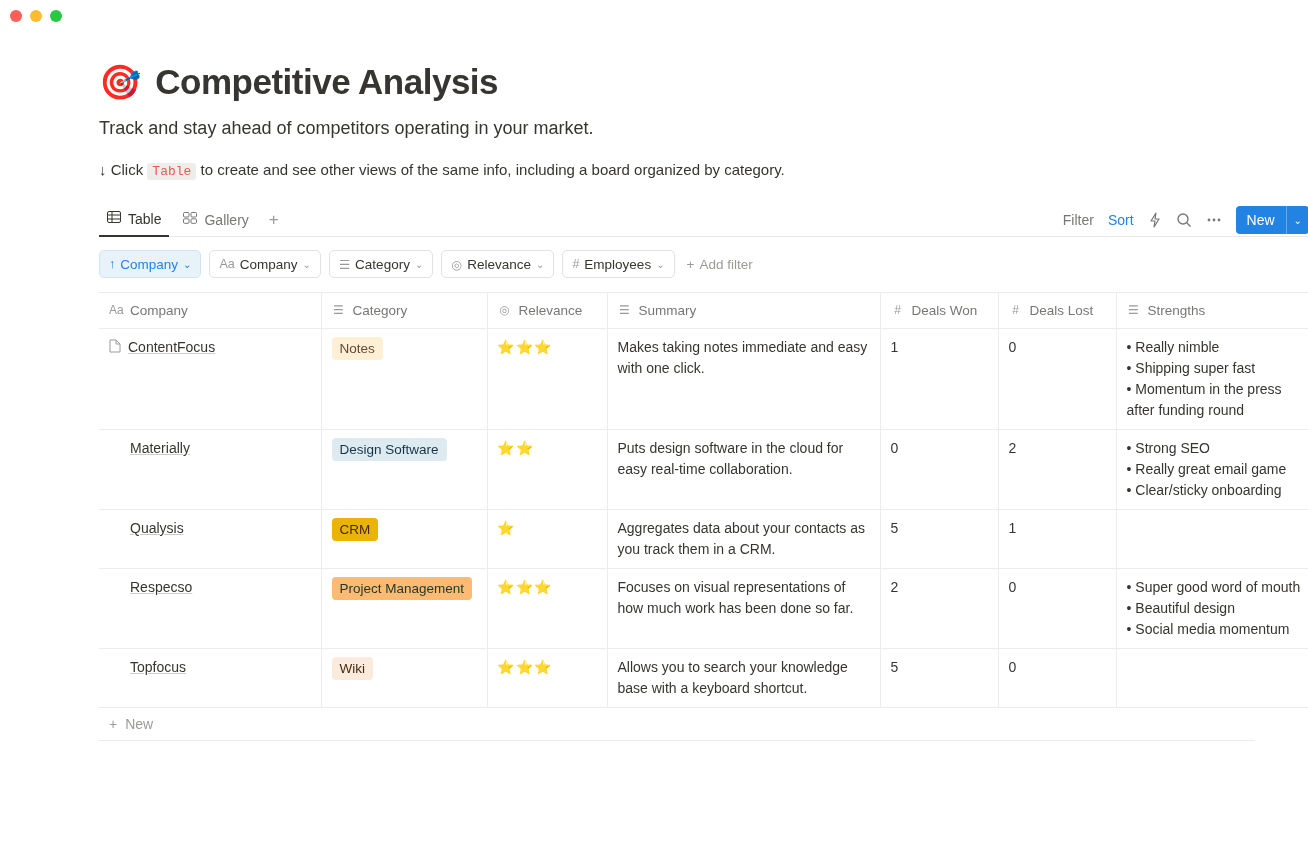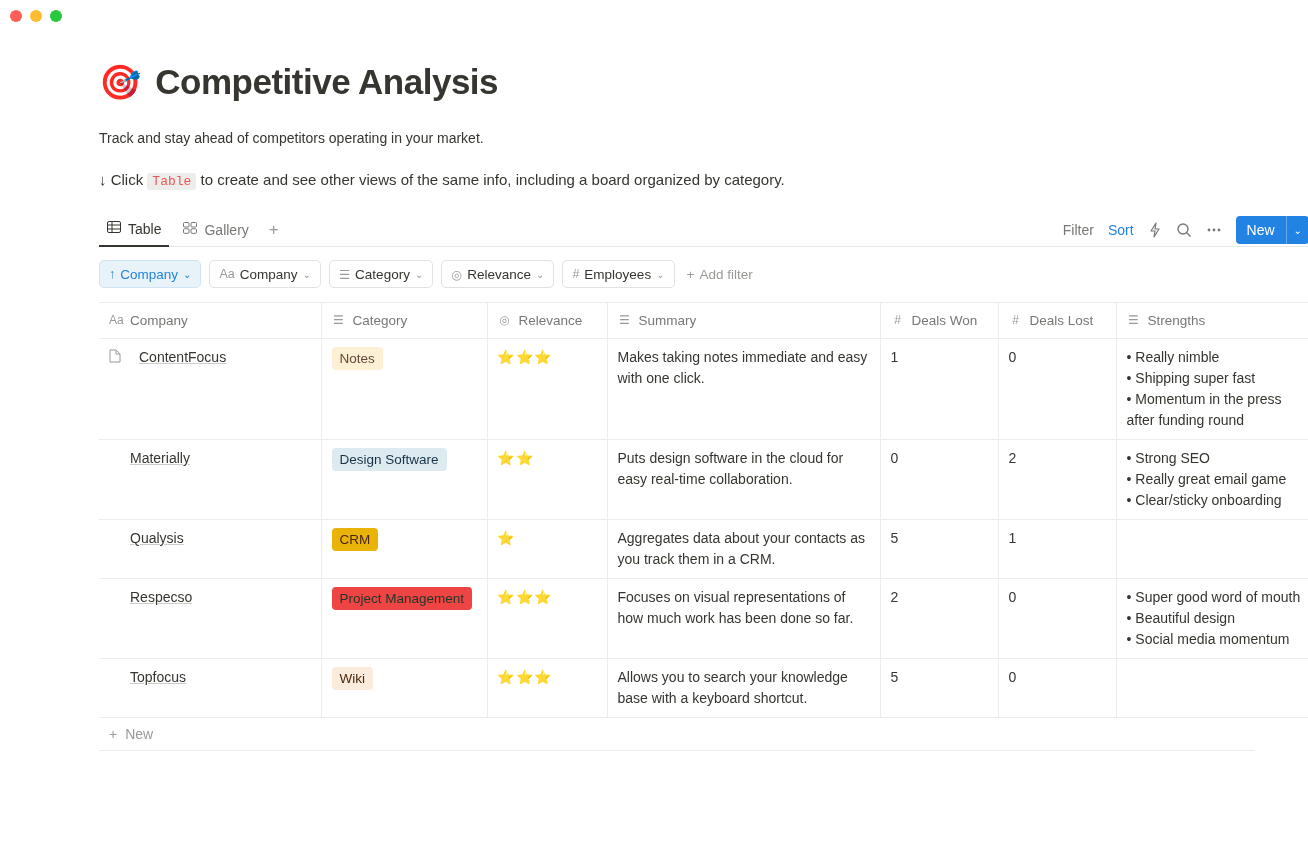--- a/index.html
+++ b/index.html
@@ -24,21 +24,21 @@
 
   .content { position: absolute; left: 99px; top: 62px; width: 1210px; }
 
   .title-row { display: flex; align-items: center; gap: 14px; }
   .title-emoji { font-size: 34px; line-height: 1; }
   .page-title {
     font-size: 35px; font-weight: bold; letter-spacing: -0.5px;
     color: #37352f; margin: 0;
   }
 
-  .desc { margin-top: 26px; font-size: 14px; line-height: 21px; color: #37352f; }
+  .desc { margin-top: 16px; font-size: 18px; line-height: 21px; color: #37352f; }
   .desc p { margin: 0 0 1px 0; }
   .link { color: #37352f; text-decoration: underline; text-decoration-color: rgba(55,53,47,0.4); }
 
   .callout { margin-top: 22px; font-size: 15px; color: #37352f; }
   .code {
     font-family: "Liberation Mono", monospace;
     font-size: 13px;
     background: rgba(135,131,120,0.15);
     color: #eb5757;
     padding: 1px 5px; border-radius: 3px;
@@ -117,21 +117,21 @@
   th.num .th-in { justify-content: flex-start; }
 
   .col-company { width: 222px; }
   .col-category { width: 166px; }
   .col-relevance { width: 120px; }
   .col-summary { width: 273px; }
   .col-dealswon { width: 118px; }
   .col-dealslost { width: 118px; }
   .col-strengths { width: 193px; }
 
-  .cell-company { display: flex; align-items: flex-start; gap: 18px; }
+  .cell-company { display: flex; align-items: flex-start; gap: 7px; }
   .doc-icon { color: #9b9a97; flex: none; margin-top: 1px; }
   .cname { text-decoration: underline; text-decoration-color: rgba(55,53,47,0.25); }
   .cname.pad { margin-left: 21px; }
 
   .pill {
     display: inline-block; padding: 2px 8px; border-radius: 4px;
     font-size: 13.5px; line-height: 19px;
   }
   .stars { letter-spacing: 1px; font-size: 14px; }
   .bullets { }
@@ -365,21 +365,21 @@
           <td><span class="pill" style="background:#eab308;color:#49290e">CRM</span></td>
           <td><span class="stars">⭐</span></td>
           <td>Aggregates data about your contacts as you track them in a CRM.</td>
           <td class="num">5</td>
           <td class="num">1</td>
           <td></td>
         </tr>
 
         <tr>
           <td><span class="cname pad">Respecso</span></td>
-          <td><span class="pill" style="background:#ef4444;color:#1c3829">Project Management</span></td>
+          <td><span class="pill" style="background:#fdba74;color:#1c3829">Project Management</span></td>
           <td><span class="stars">⭐⭐⭐</span></td>
           <td>Focuses on visual representations of how much work has been done so far.</td>
           <td class="num">2</td>
           <td class="num">0</td>
           <td>
               <div class="bullets">
             <div>• Super good word of mouth</div>
             <div>• Beautiful design</div>
             <div>• Social media momentum</div>
           </div>

